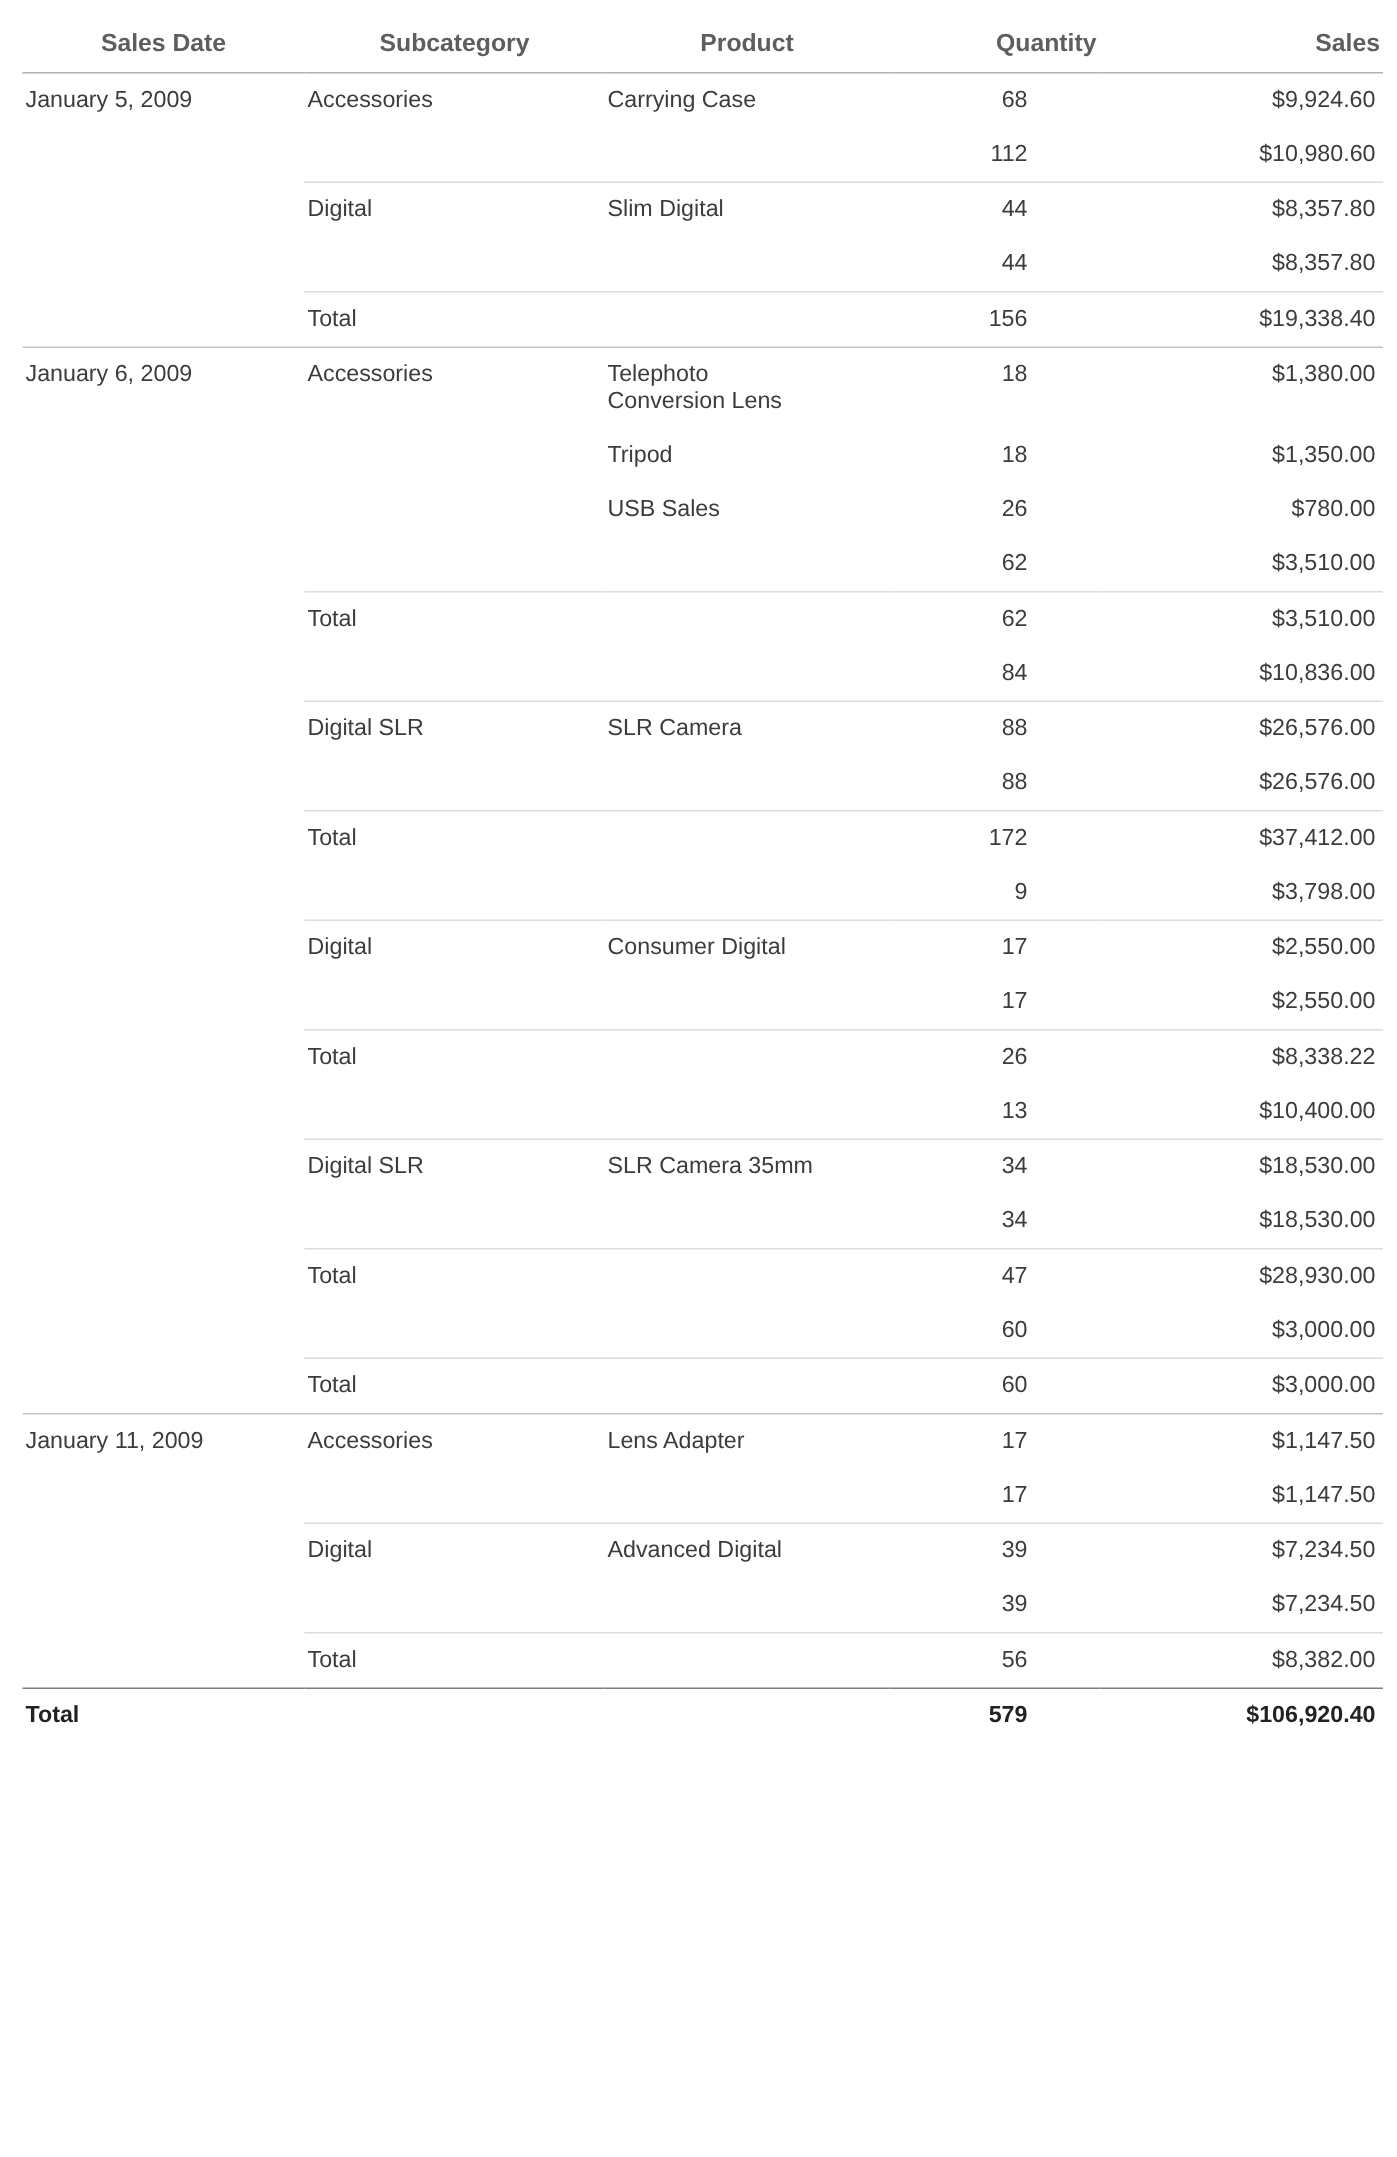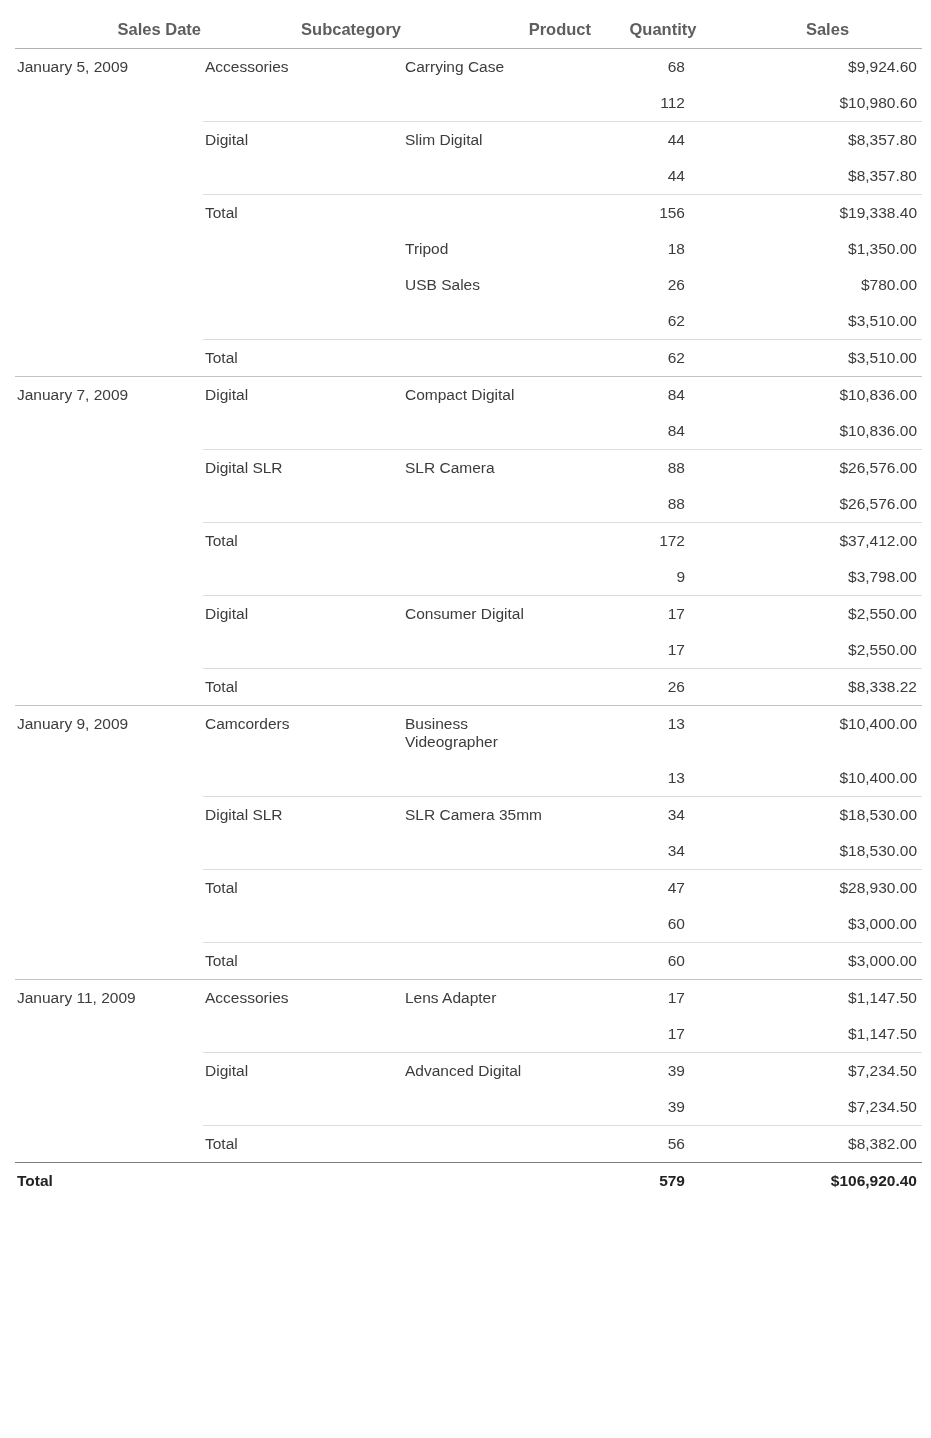--- a/index.html
+++ b/index.html
@@ -22,24 +22,24 @@
   .report{padding:14px 0 0 15px;}
   h1.title{
     margin:4px 0 45px 5px;
     font-size:29px;line-height:33px;font-weight:bold;
     color:var(--title_color);
   }
   table{border-collapse:collapse;table-layout:fixed;width:907px;}
   th{
     font-size:16.5px;line-height:20px;font-weight:bold;
     color:var(--header_text_color);
-    padding:5px 2px 9px 2px;text-align:right;vertical-align:bottom;
+    padding:5px 2px 9px 2px;text-align:center;vertical-align:bottom;
     border-bottom:1px solid var(--header_line_color);
   }
-  th.center{text-align:center;}
+  th.center{text-align:right;}
   td{
     font-size:15.5px;line-height:18px;color:var(--body_text_color);
     padding:9px 2px;vertical-align:top;
   }
   td.num{text-align:right;}
   td.qty{padding-right:48px;}
   td.sales{padding-right:5px;}
   td.prod{white-space:pre-line;}
   tr.group-start td{border-top:1px solid var(--group_line_color);}
   tr.subline td:not(.datecell){border-top:1px solid var(--sub_line_color);}
@@ -99,20 +99,28 @@
           <td class="num qty">44</td>
           <td class="num sales">$8,357.80</td>
         </tr>
         <tr class="subline">
           <td class="datecell"></td>
           <td>Total</td>
           <td class="prod"></td>
           <td class="num qty">156</td>
           <td class="num sales">$19,338.40</td>
         </tr>
+        <tr class="group-start">
+          <td class="datecell">January 6, 2009</td>
+          <td>Accessories</td>
+          <td class="prod">Telephoto
+Conversion Lens</td>
+          <td class="num qty">18</td>
+          <td class="num sales">$1,380.00</td>
+        </tr>
         <tr>
           <td class="datecell"></td>
           <td></td>
           <td class="prod">Tripod</td>
           <td class="num qty">18</td>
           <td class="num sales">$1,350.00</td>
         </tr>
         <tr>
           <td class="datecell"></td>
           <td></td>
@@ -126,27 +134,20 @@
           <td class="prod"></td>
           <td class="num qty">62</td>
           <td class="num sales">$3,510.00</td>
         </tr>
         <tr class="subline">
           <td class="datecell"></td>
           <td>Total</td>
           <td class="prod"></td>
           <td class="num qty">62</td>
           <td class="num sales">$3,510.00</td>
-        </tr>
-        <tr class="group-start">
-          <td class="datecell">January 7, 2009</td>
-          <td>Digital</td>
-          <td class="prod">Compact Digital</td>
-          <td class="num qty">84</td>
-          <td class="num sales">$10,836.00</td>
         </tr>
         <tr>
           <td class="datecell"></td>
           <td></td>
           <td class="prod"></td>
           <td class="num qty">84</td>
           <td class="num sales">$10,836.00</td>
         </tr>
         <tr class="subline">
           <td class="datecell"></td>
@@ -189,28 +190,20 @@
           <td class="prod"></td>
           <td class="num qty">17</td>
           <td class="num sales">$2,550.00</td>
         </tr>
         <tr class="subline">
           <td class="datecell"></td>
           <td>Total</td>
           <td class="prod"></td>
           <td class="num qty">26</td>
           <td class="num sales">$8,338.22</td>
-        </tr>
-        <tr class="group-start">
-          <td class="datecell">January 9, 2009</td>
-          <td>Camcorders</td>
-          <td class="prod">Business
-Videographer</td>
-          <td class="num qty">13</td>
-          <td class="num sales">$10,400.00</td>
         </tr>
         <tr>
           <td class="datecell"></td>
           <td></td>
           <td class="prod"></td>
           <td class="num qty">13</td>
           <td class="num sales">$10,400.00</td>
         </tr>
         <tr class="subline">
           <td class="datecell"></td>

